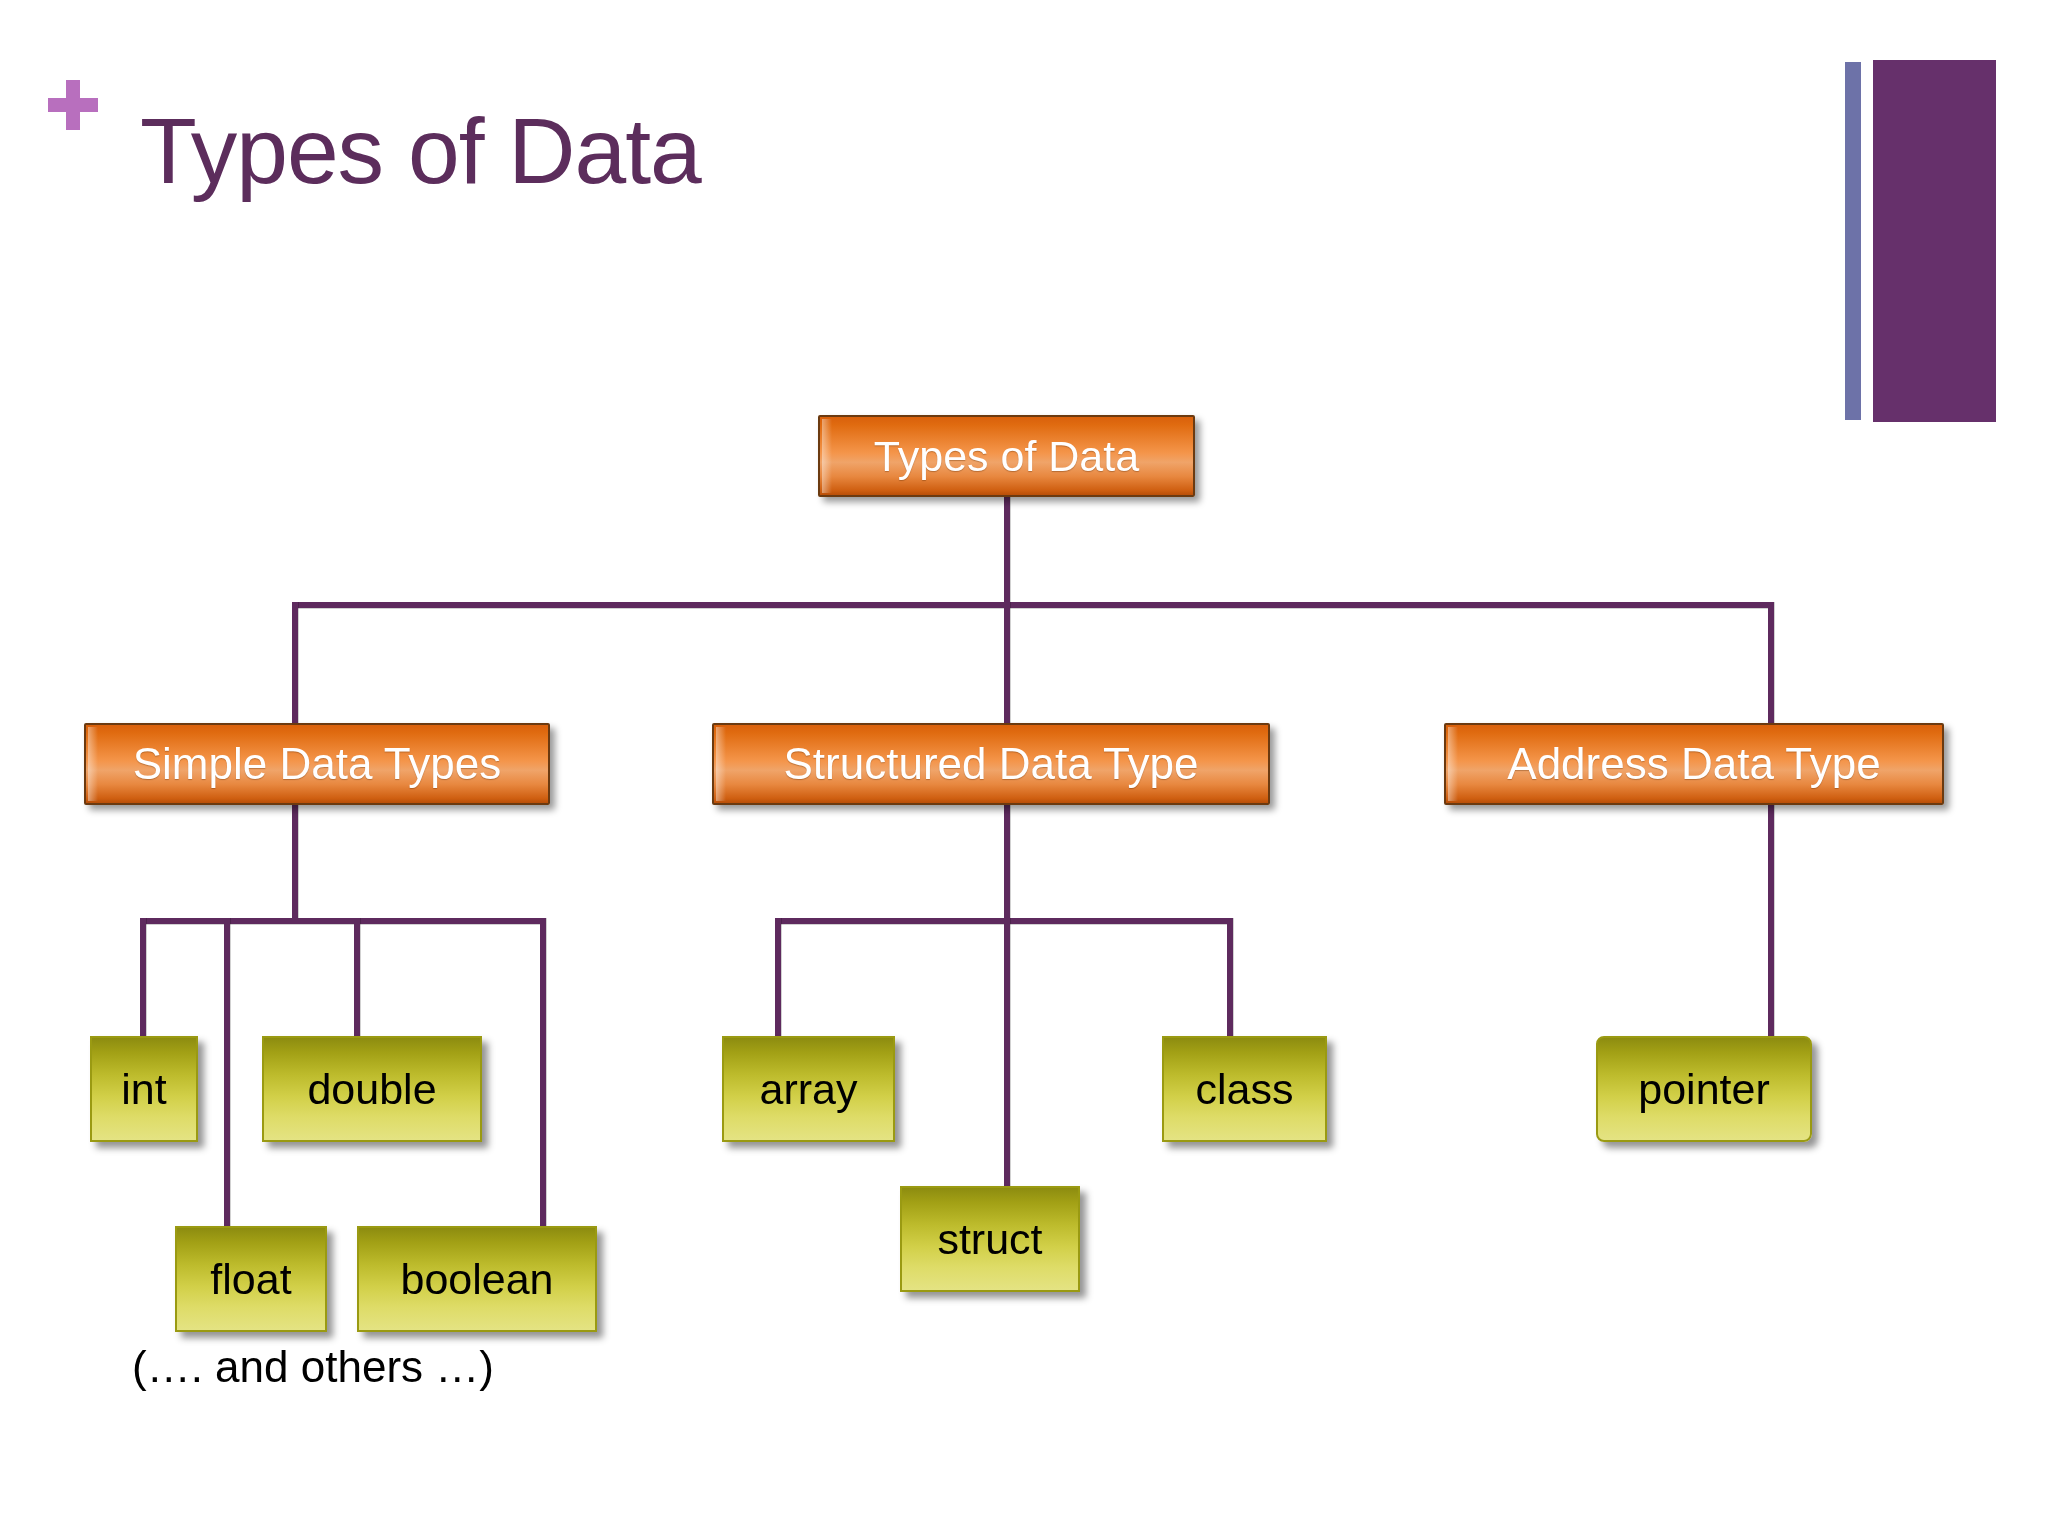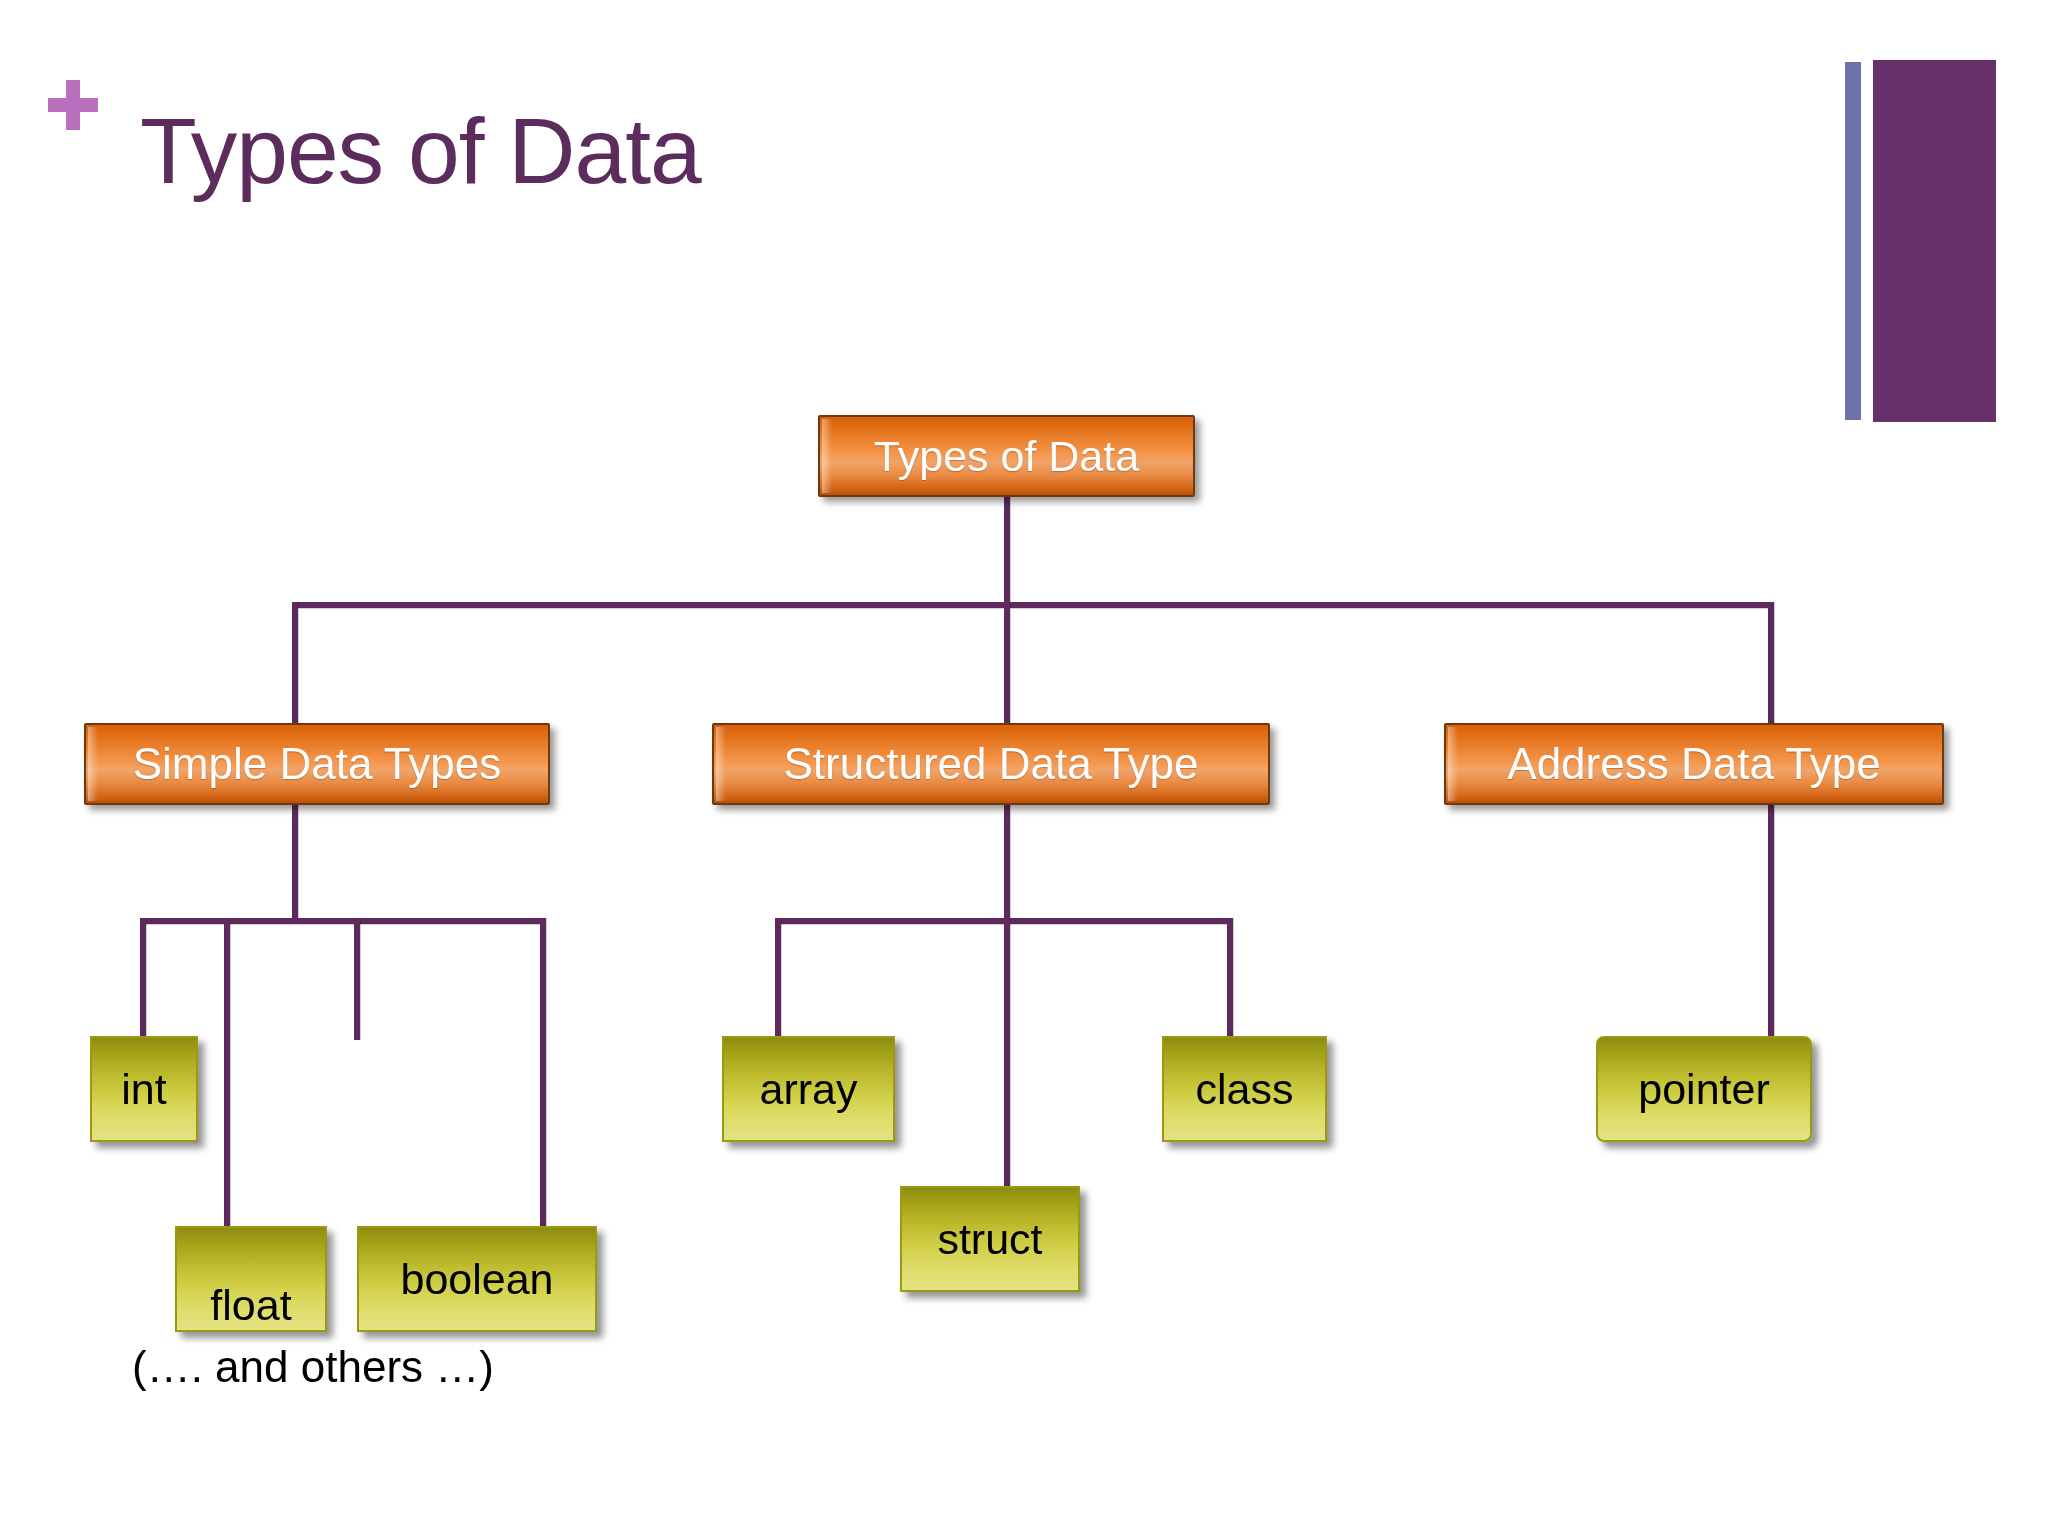--- a/index.html
+++ b/index.html
@@ -148,22 +148,25 @@
   </div>
 
   <div class="node orange" style="left:1444px;top:723px;width:500px;height:82px;">
     <span class="node-label">Address Data Type</span>
   </div>
 
   <div class="node olive" style="left:90px;top:1036px;width:108px;height:106px;">
     <span class="node-label">int</span>
   </div>
 
+  <div class="node olive" style="left:262px;top:1036px;width:220px;height:106px;">
+    <span class="node-label">double</span>
+  </div>
 
-  <div class="node olive" style="left:175px;top:1226px;width:152px;height:106px;align-items:flex-end;">
+  <div class="node olive" style="left:175px;top:1226px;width:152px;height:106px;">
     <span class="node-label">float</span>
   </div>
 
   <div class="node olive" style="left:357px;top:1226px;width:240px;height:106px;">
     <span class="node-label">boolean</span>
   </div>
 
   <div class="node olive" style="left:722px;top:1036px;width:173px;height:106px;">
     <span class="node-label">array</span>
   </div>

